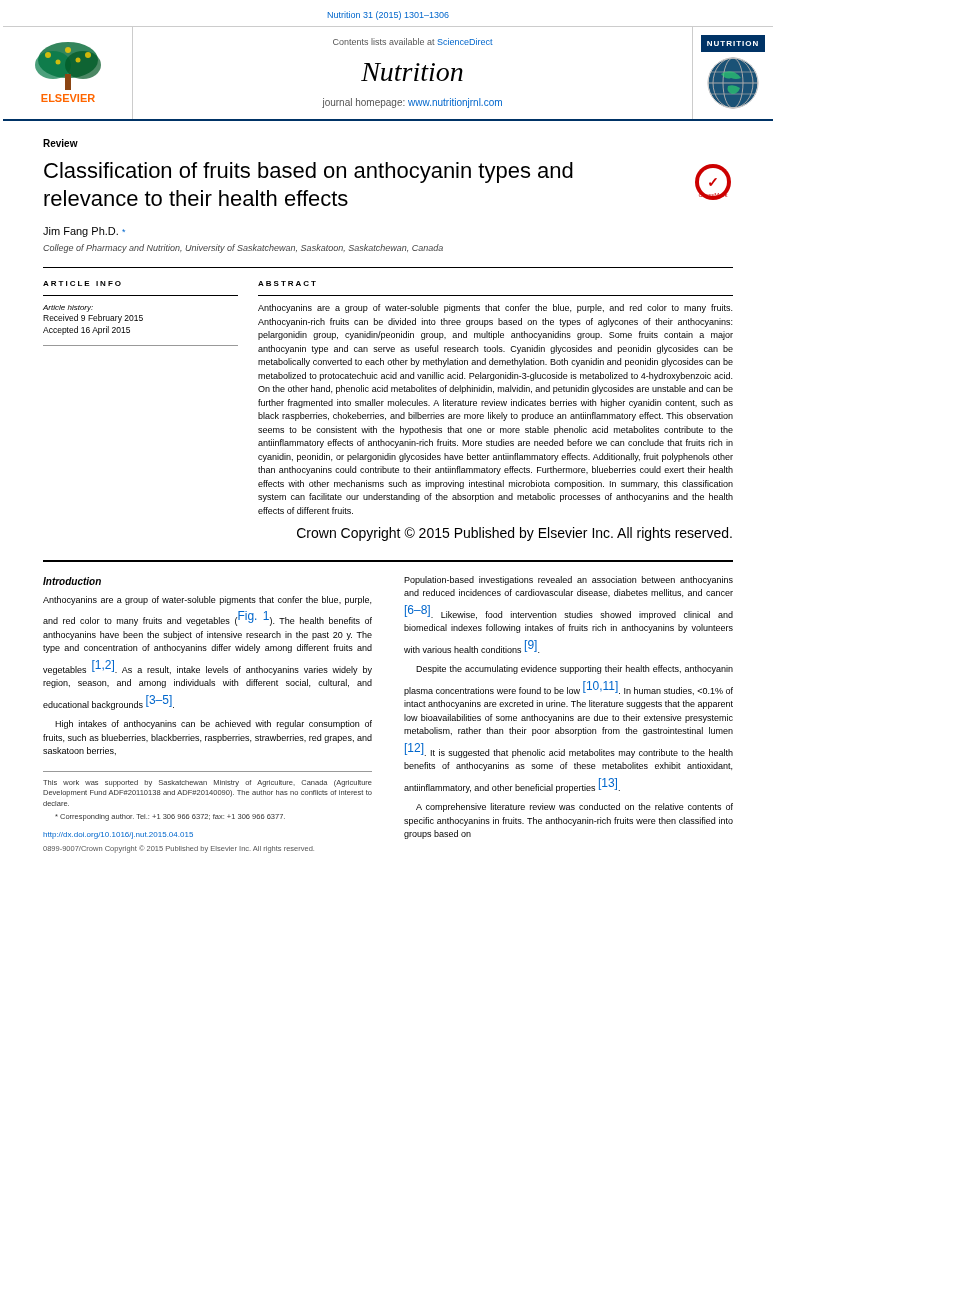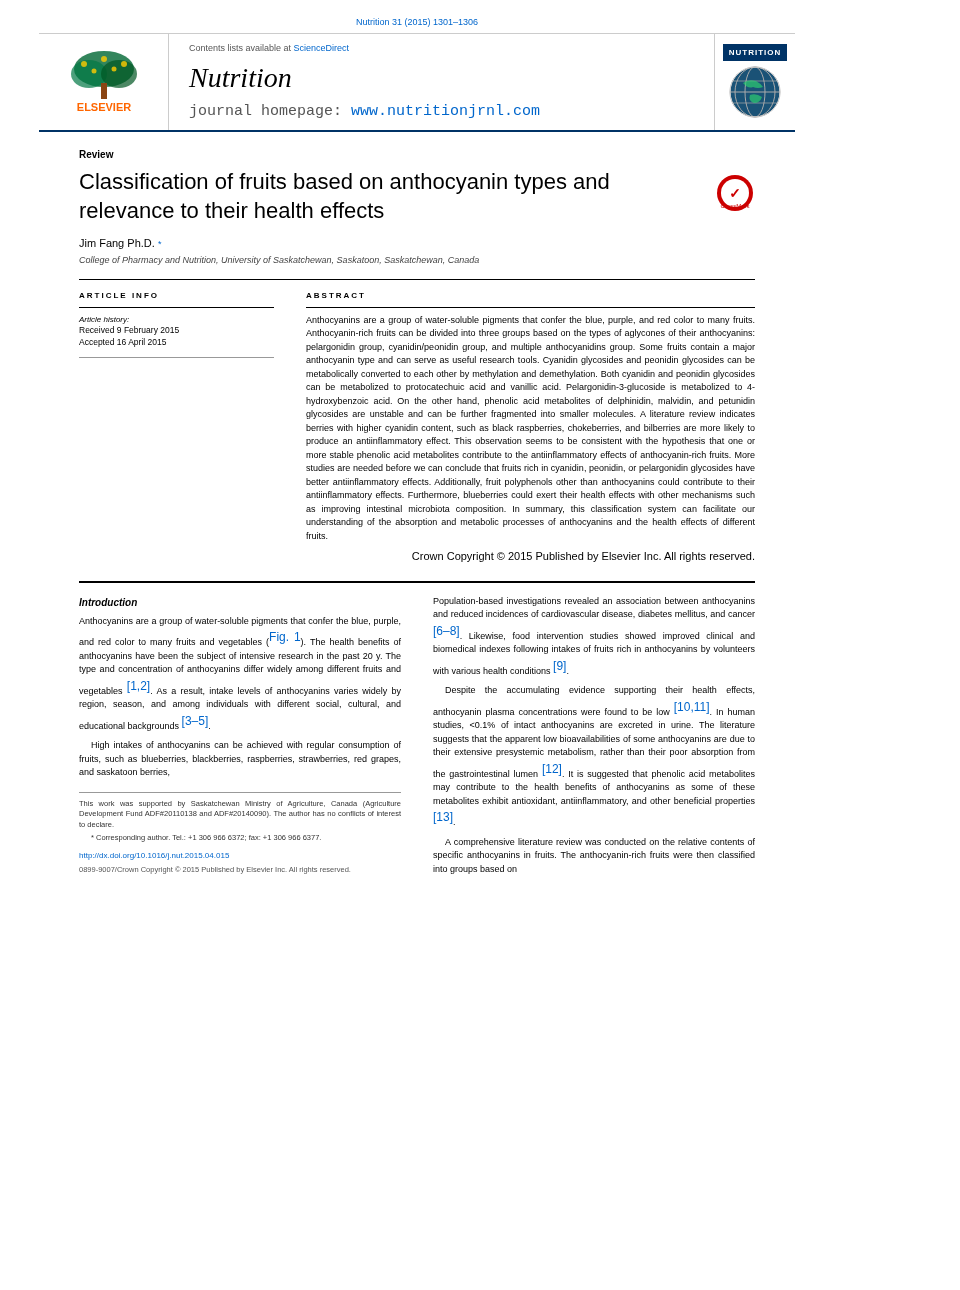--- a/index.html
+++ b/index.html
@@ -8,22 +8,21 @@
       background: #fff;
       color: #000;
       width: 960px;
       min-height: 1290px;
       font-size: 10px;
       line-height: 1.4;
     }
 
     .page-wrapper {
       width: 776px;
-      padding: 10px;
-      margin-left: 29px;
+      padding: 3px;
     }
 
     
     .citation-bar {
       text-align: center;
       padding: 6px 0 4px;
       font-size: 9px;
       color: #0066cc;
       font-family: Arial, sans-serif;
       border-bottom: 1px solid #ccc;
@@ -46,21 +45,21 @@
       align-items: center;
       border-right: 1px solid #ccc;
       text-align: right;
     }
 
     .journal-center {
       flex: 1;
       display: flex;
       flex-direction: column;
       justify-content: center;
-      align-items: flex-start;
+      align-items: center;
       padding: 8px 20px;
       border-right: 1px solid #ccc;
     }
 
     .contents-line {
       font-size: 9px;
       color: #555;
       font-family: Arial, sans-serif;
       margin-bottom: 4px;
     }
@@ -72,23 +71,23 @@
 
     .journal-title-main {
       font-size: 28px;
       font-family: 'Times New Roman', serif;
       color: #000;
       font-style: italic;
       margin-bottom: 4px;
     }
 
     .journal-homepage {
-      font-size: 15px;
+      font-size: 10px;
       color: #555;
-      font-family: Liberation Mono, monospace;
+      font-family: Liberation Sans, sans-serif;
     }
 
     .journal-homepage a {
       color: #0066cc;
       text-decoration: none;
     }
 
     .journal-right {
       width: 80px;
       display: flex;
@@ -176,21 +175,21 @@
 
     .divider-line {
       border: none;
       border-top: 1px solid #000;
       margin: 10px 0;
     }
 
     
     .two-col {
       display: flex;
-      gap: 32px;
+      gap: 20px;
       margin-bottom: 16px;
     }
 
     .col-left {
       width: 195px;
       flex-shrink: 0;
     }
 
     .col-right {
       flex: 1;
@@ -242,21 +241,21 @@
       text-align: justify;
       line-height: 1.5;
       color: #000;
     }
 
     .abstract-text p {
       margin-bottom: 5px;
     }
 
     .copyright-line {
-      font-size: 11px;
+      font-size: 14px;
       font-family: Arial, sans-serif;
       text-align: right;
       color: #000;
       margin-top: 6px;
     }
 
     
     .body-divider {
       border: none;
       border-top: 2px solid #000;

